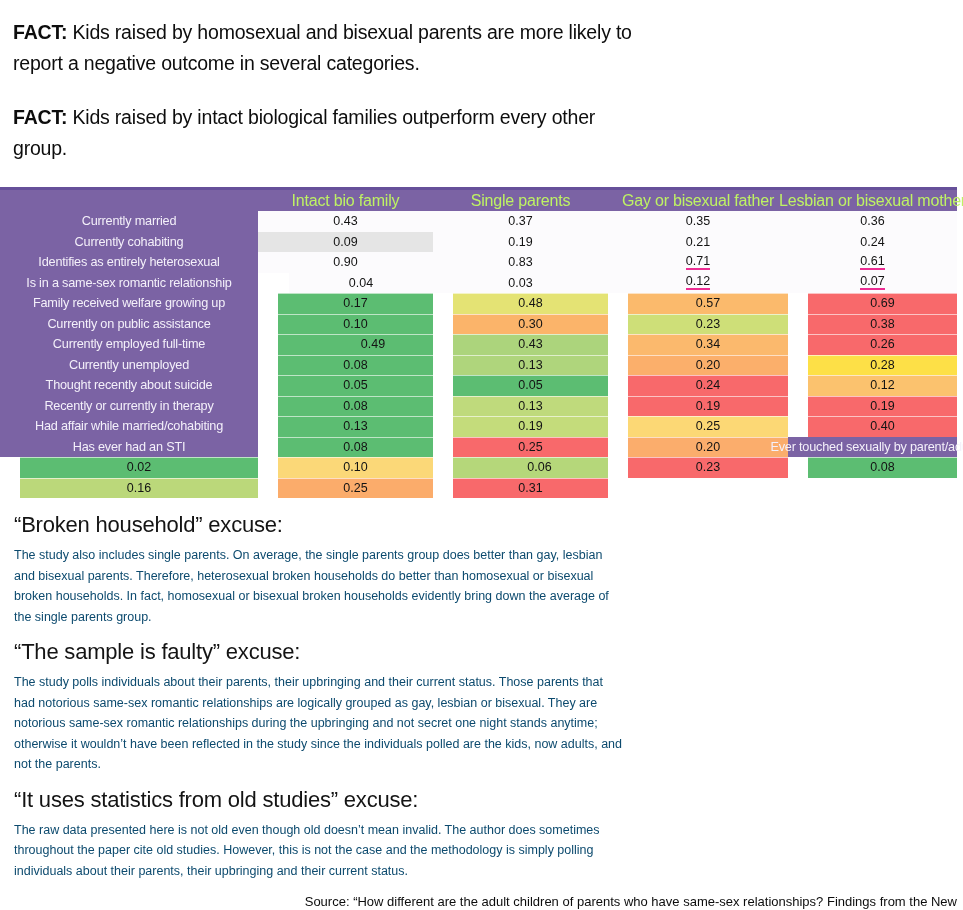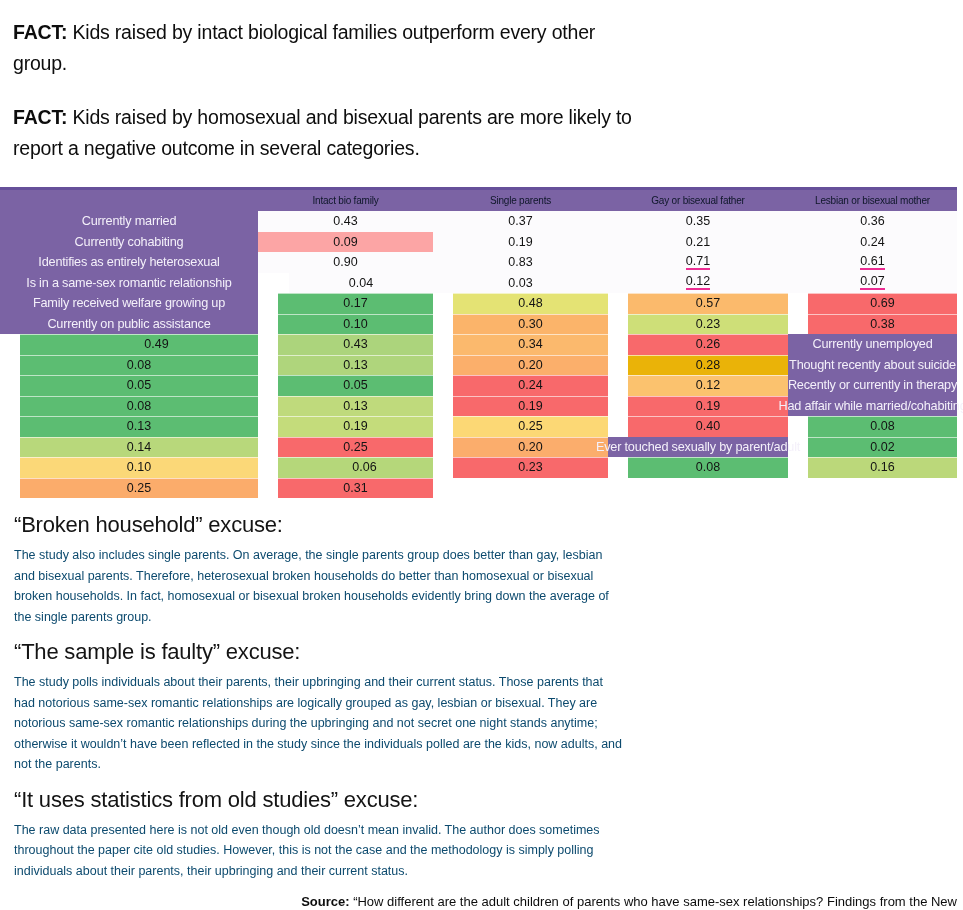--- a/index.html
+++ b/index.html
@@ -15,21 +15,21 @@
   #grid{
     display:grid;
     grid-template-columns:258px 175px 175px 180px 169px;
     grid-template-rows:21px;
     grid-auto-rows:20.5px;
     width:957px;
     border-top:3px solid var(--hdr-dark,#66509A);
     margin-top:5px;
   }
   .th{
-    background:var(--hdr,#7B63A4);color:#0f172a;font-size:10px;
+    background:var(--hdr,#7B63A4);color:#bef264;font-size:16px;
     display:flex;align-items:center;justify-content:center;white-space:nowrap;letter-spacing:-0.2px;
   }
   .rl{
     background:var(--hdr,#7B63A4);color:#F4F0FA;font-size:12.7px;
     display:flex;align-items:center;justify-content:center;white-space:nowrap;letter-spacing:-0.2px;
   }
   .cd{
     display:flex;align-items:center;justify-content:center;
     font-size:12.5px;color:#141414;
   }
@@ -38,43 +38,43 @@
 
   .sections{padding-left:14px;}
   .xhead{font-size:22px;font-weight:400;color:#141414;margin:12px 0 7px 0;letter-spacing:-0.2px;}
   .xhead.first{margin-top:14px;}
   .xbody{font-size:12.5px;line-height:20.5px;width:612px;color:#0c4a6e;margin:0;}
 
   .source{
     width:660px;margin:10px 6px 0 auto;text-align:right;
     font-size:13px;line-height:22px;color:#0d0d0d;
   }
-  .source .lbl{font-weight:700;}
+  .source .lbl{font-weight:400;}
 </style>
 </head>
 <body>
 
 <div class="facts">
+  <p class="fact"><span class="lbl">FACT:</span><span> Kids raised by homosexual and bisexual parents are more likely to report a negative outcome in several categories.</span></p>
   <p class="fact"><span class="lbl">FACT:</span><span> Kids raised by intact biological families outperform every other group.</span></p>
-  <p class="fact"><span class="lbl">FACT:</span><span> Kids raised by homosexual and bisexual parents are more likely to report a negative outcome in several categories.</span></p>
 </div>
 
 <div id="grid">
     <div class="th"></div>
     <div class="th">Intact bio family</div>
     <div class="th">Single parents</div>
     <div class="th">Gay or bisexual father</div>
     <div class="th">Lesbian or bisexual mother</div>
     <div class="rl">Currently married</div>
     <div class="cd" style="background: rgb(252, 251, 253);">0.43</div>
     <div class="cd" style="background: rgb(252, 251, 253);">0.37</div>
     <div class="cd" style="background: rgb(252, 251, 253);">0.35</div>
     <div class="cd" style="background: rgb(252, 251, 253);">0.36</div>
     <div class="rl">Currently cohabiting</div>
-    <div class="cd" style="background: #fca5a5;">0.09</div>
+    <div class="cd" style="background: #e5e5e5;">0.09</div>
     <div class="cd" style="background: rgb(252, 251, 253);">0.19</div>
     <div class="cd" style="background: rgb(252, 251, 253);">0.21</div>
     <div class="cd" style="background: rgb(252, 251, 253);">0.24</div>
     <div class="rl">Identifies as entirely heterosexual</div>
     <div class="cd" style="background: rgb(252, 251, 253);">0.90</div>
     <div class="cd" style="background: rgb(252, 251, 253);">0.83</div>
     <div class="cd" style="background: rgb(252, 251, 253);">
       <span class="u">0.71</span>
     </div>
     <div class="cd" style="background: rgb(252, 251, 253);">
@@ -92,46 +92,47 @@
     <div class="rl">Family received welfare growing up</div>
     <div class="cd tint" style="background: rgb(92, 189, 114);">0.17</div>
     <div class="cd tint" style="background: rgb(228, 227, 116);">0.48</div>
     <div class="cd tint" style="background: rgb(251, 186, 108);">0.57</div>
     <div class="cd tint" style="background: rgb(248, 105, 107);">0.69</div>
     <div class="rl">Currently on public assistance</div>
     <div class="cd tint" style="background: rgb(92, 189, 114);">0.10</div>
     <div class="cd tint" style="background: rgb(251, 180, 106);">0.30</div>
     <div class="cd tint" style="background: rgb(206, 223, 120);">0.23</div>
     <div class="cd tint" style="background: rgb(248, 105, 107);">0.38</div>
+    <div class="rl">Currently employed full-time</div>
     <div class="cd tint" style="background: rgb(92, 189, 114); padding-left: 35px;">0.49</div>
     <div class="cd tint" style="background: rgb(172, 212, 124);">0.43</div>
     <div class="cd tint" style="background: rgb(251, 185, 109);">0.34</div>
     <div class="cd tint" style="background: rgb(248, 105, 107);">0.26</div>
     <div class="rl">Currently unemployed</div>
     <div class="cd tint" style="background: rgb(92, 189, 114);">0.08</div>
     <div class="cd tint" style="background: rgb(175, 213, 124);">0.13</div>
     <div class="cd tint" style="background: rgb(251, 175, 107);">0.20</div>
-    <div class="cd tint" style="background: #eab308;">0.28</div>
+    <div class="cd tint" style="background: #fde047;">0.28</div>
     <div class="rl">Thought recently about suicide</div>
     <div class="cd tint" style="background: rgb(92, 189, 114);">0.05</div>
     <div class="cd tint" style="background: rgb(92, 189, 114);">0.05</div>
     <div class="cd tint" style="background: rgb(248, 105, 107);">0.24</div>
     <div class="cd tint" style="background: rgb(251, 194, 110);">0.12</div>
     <div class="rl">Recently or currently in therapy</div>
     <div class="cd tint" style="background: rgb(92, 189, 114);">0.08</div>
     <div class="cd tint" style="background: rgb(191, 218, 124);">0.13</div>
     <div class="cd tint" style="background: rgb(248, 105, 107);">0.19</div>
     <div class="cd tint" style="background: rgb(248, 105, 107);">0.19</div>
     <div class="rl">Had affair while married/cohabiting</div>
     <div class="cd tint" style="background: rgb(92, 189, 114);">0.13</div>
     <div class="cd tint" style="background: rgb(196, 220, 123);">0.19</div>
     <div class="cd tint" style="background: rgb(252, 216, 117);">0.25</div>
     <div class="cd tint" style="background: rgb(248, 105, 107);">0.40</div>
+    <div class="rl">Has ever had an STI</div>
     <div class="cd tint" style="background: rgb(92, 189, 114);">0.08</div>
-    <div class="cd tint" style="background: rgb(184, 216, 123);">0.14</div>
     <div class="cd tint" style="background: rgb(248, 105, 107);">0.25</div>
     <div class="cd tint" style="background: rgb(251, 173, 108);">0.20</div>
     <div class="rl">Ever touched sexually by parent/adult</div>
     <div class="cd tint" style="background: rgb(92, 189, 114);">0.02</div>
     <div class="cd tint" style="background: rgb(251, 216, 120);">0.10</div>
     <div class="cd tint" style="background: rgb(181, 215, 122); padding-left: 18px;">0.06</div>
     <div class="cd tint" style="background: rgb(248, 105, 107);">0.23</div>
     <div class="cd tint" style="background: rgb(92, 189, 114);">0.08</div>
     <div class="cd tint" style="background: rgb(187, 216, 122);">0.16</div>
     <div class="cd tint" style="background: rgb(251, 172, 107);">0.25</div>

